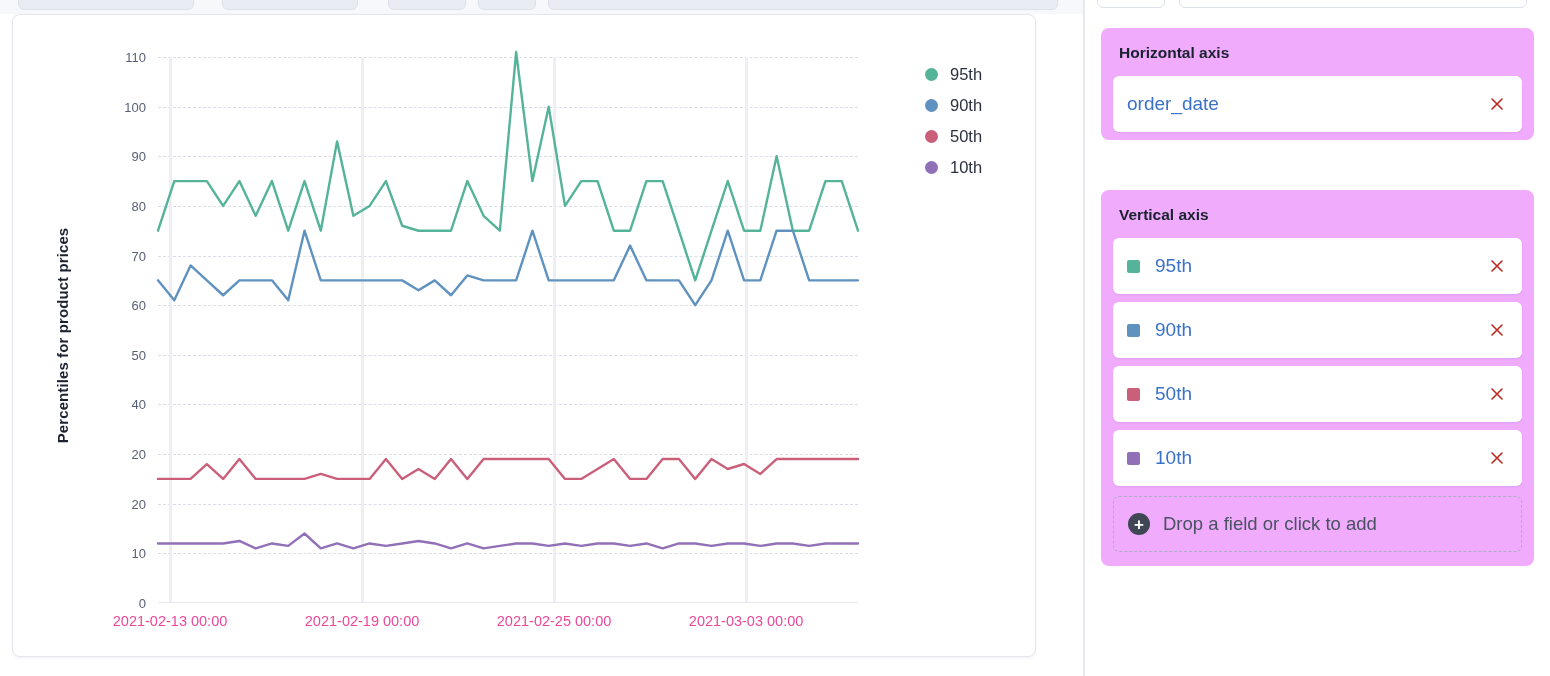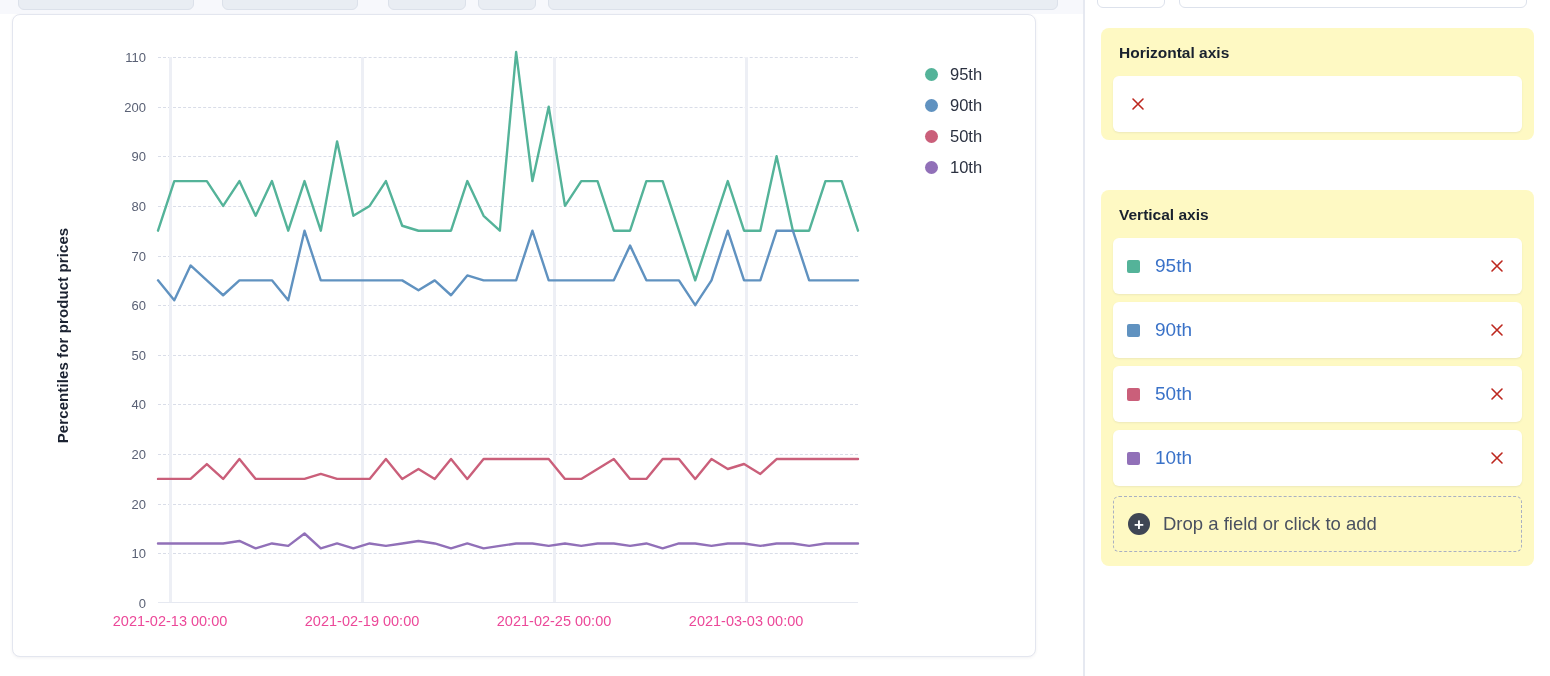--- a/index.html
+++ b/index.html
@@ -100,21 +100,21 @@
     overflow: hidden;
   }
   .rp-top-partials { position: absolute; left: 0; top: 0; width: 465px; height: 12px; }
   .rp-partial-box {
     position: absolute; top: -26px; height: 34px;
     background: #FFFFFF; border: 1px solid #DDE2EC; border-radius: 6px;
   }
 
   .group {
     position: absolute; left: 16px; width: 433px;
-    background: #fef9c3; border-radius: 8px;
+    background: #f0abfc; border-radius: 8px;
   }
   .group-title {
     font-size: 15.5px; font-weight: bold; color: #19212e;
     padding: 16px 18px 6px 18px;
   }
   .field-row {
     display: flex; align-items: center;
     margin: 8px 12px; padding: 0 14px;
     height: 56px;
     background: #FFFFFF; border-radius: 6px;
@@ -194,21 +194,21 @@
             <div class="ytick" style="top: 546px;">0</div>
             <div class="ytick" style="top: 496.364px; text-align: right;">10</div>
             <div class="ytick" style="top: 446.727px;">20</div>
             <div class="ytick" style="top: 397.091px;">20</div>
             <div class="ytick" style="top: 347.455px;">40</div>
             <div class="ytick" style="top: 297.818px;">50</div>
             <div class="ytick" style="top: 248.182px; margin-left: 24px;">60</div>
             <div class="ytick" style="top: 198.545px;">70</div>
             <div class="ytick" style="top: 148.909px;">80</div>
             <div class="ytick" style="top: 99.2727px;">90</div>
-            <div class="ytick" style="top: 49.6364px;">200</div>
+            <div class="ytick" style="top: 49.6364px;">100</div>
             <div class="ytick" style="top: 0px;">110</div>
           </div>
         <div id="xticks">
             <div class="xtick" style="left: 12.04px;">2021-02-13 00:00</div>
             <div class="xtick" style="left: 204.05px;">2021-02-19 00:00</div>
             <div class="xtick" style="left: 396.06px;">2021-02-25 00:00</div>
             <div class="xtick" style="left: 588.07px;">2021-03-03 00:00</div>
           </div>
       </div>
 
@@ -238,20 +238,21 @@
   <div class="right-panel">
     <div class="rp-top-partials" id="rp-partials">
         <div class="rp-partial-box" style="left: 12px; width: 68px;"></div>
         <div class="rp-partial-box" style="left: 94px; width: 348px;"></div>
       </div>
 
     <div class="group" id="group-horizontal" style="top:28px;">
       <div class="group-title">Horizontal axis</div>
       <div id="horizontal-fields">
           <div class="field-row">
+            <span class="field-label">order_date</span>
             <span class="remove-x">
               <svg width="18" height="18" viewBox="0 0 18 18">
                 <path d="M4 4 L14 14 M14 4 L4 14" stroke="#BD271E" stroke-width="1.6" stroke-linecap="round" fill="none"></path>
               </svg>
             </span>
           </div>
         </div>
     </div>
 
     <div class="group" id="group-vertical" style="top:190px;">

